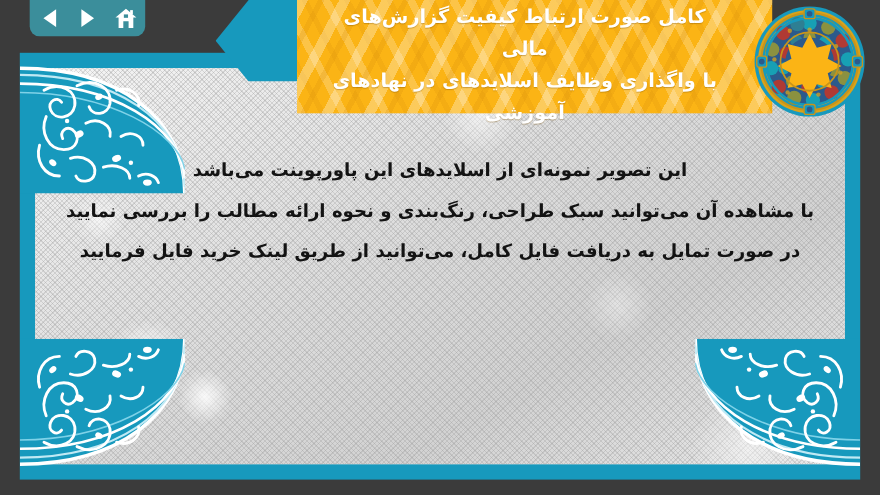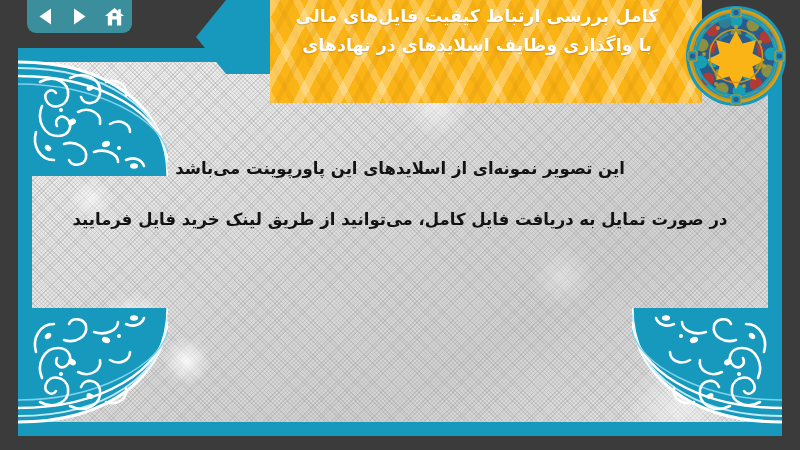--- a/index.html
+++ b/index.html
@@ -157,21 +157,21 @@
     right: 40px;
     top: 88px;
     z-index: 30;
     direction: rtl;
     text-align: center;
     color: #131313;
     font-size: 16.5px;
     line-height: 37px;
     font-weight: 600;
   }
-  #body-text p { margin: 14px; }
+  #body-text p { margin: 0; }
 </style>
 </head>
 <body>
 
 <div id="viewer">
 
   <div id="nav-bar">
     <button class="nav-btn" title="قبلی">
       <span>
         <svg width="18" height="19" viewBox="0 0 18 19" aria-hidden="true">
@@ -289,34 +289,36 @@
           <ellipse cx="116" cy="118" rx="4" ry="2.8"></ellipse>
           <ellipse cx="72" cy="40" rx="3.6" ry="2.6" transform="rotate(-25 72 40)"></ellipse>
           <circle cx="43" cy="62" r="2"></circle>
           <circle cx="101" cy="100" r="2"></circle>
         </g>
       </svg>
     </div>
 
     <div id="body-text">
       <p>این تصویر نمونه‌ای از اسلایدهای این پاورپوینت می‌باشد</p>
+      <p>با مشاهده آن می‌توانید سبک طراحی، رنگ‌بندی و نحوه ارائه مطالب را بررسی نمایید</p>
       <p>در صورت تمایل به دریافت فایل کامل، می‌توانید از طریق لینک خرید فایل فرمایید</p>
     </div>
   </div>
 
   <div id="banner-tab">
     <svg width="84" height="74" viewBox="0 0 84 74" aria-hidden="true">
       <path d="M84 0 L84 74 L30 74 L0 37 L30 0 Z" fill="#1799bd"></path>
     </svg>
   </div>
 
   <div id="title-banner">
     <div id="title-text">
-      <div>کامل بررسی ارتباط کیفیت فایل‌های مالی</div>
+      <div>کامل صورت ارتباط کیفیت گزارش‌های مالی</div>
       <div>با واگذاری وظایف اسلایدهای در نهادهای</div>
+      <div>آموزشی</div>
     </div>
   </div>
 
   <div id="medallion">
     <svg width="104" height="104" viewBox="0 0 104 104" aria-hidden="true">
       <defs>
         <clipPath id="ringclip">
           <path d="M52 8 a44 44 0 1 1 -0.1 0 Z M52 30 a22 22 0 1 0 0.1 0 Z" clip-rule="evenodd"></path>
         </clipPath>
       </defs>

